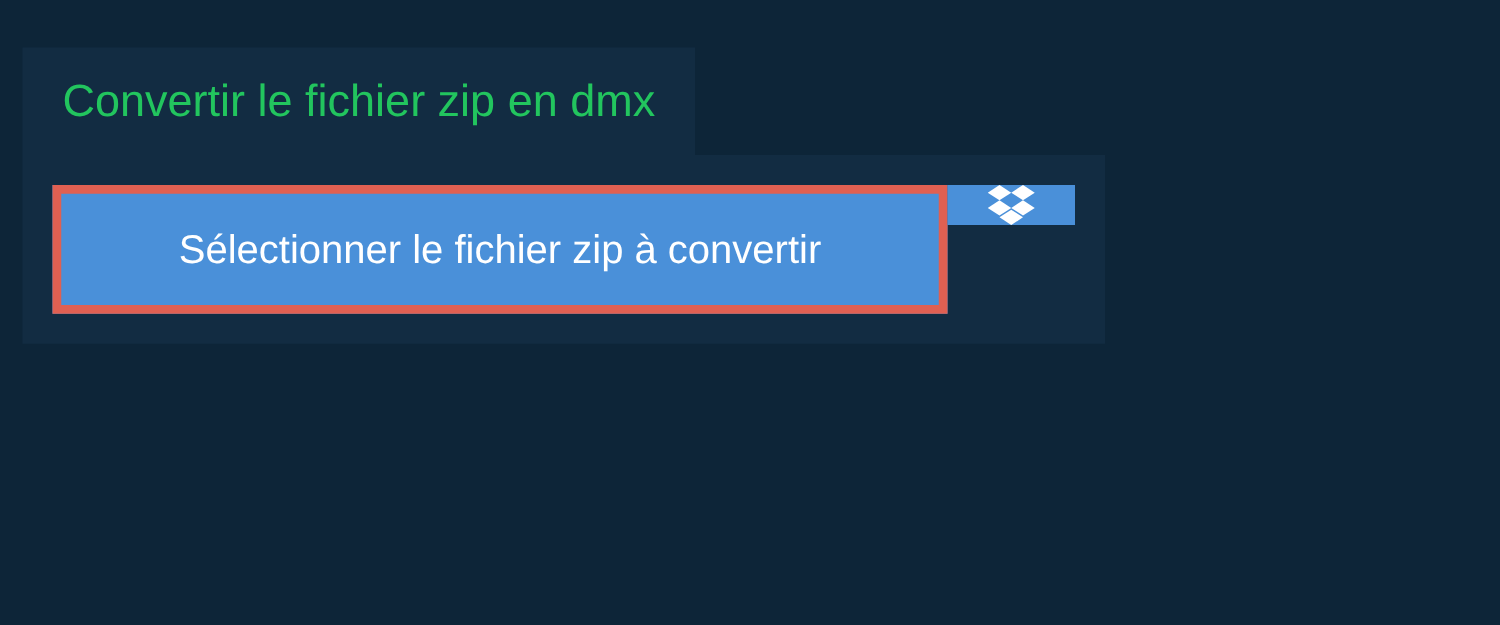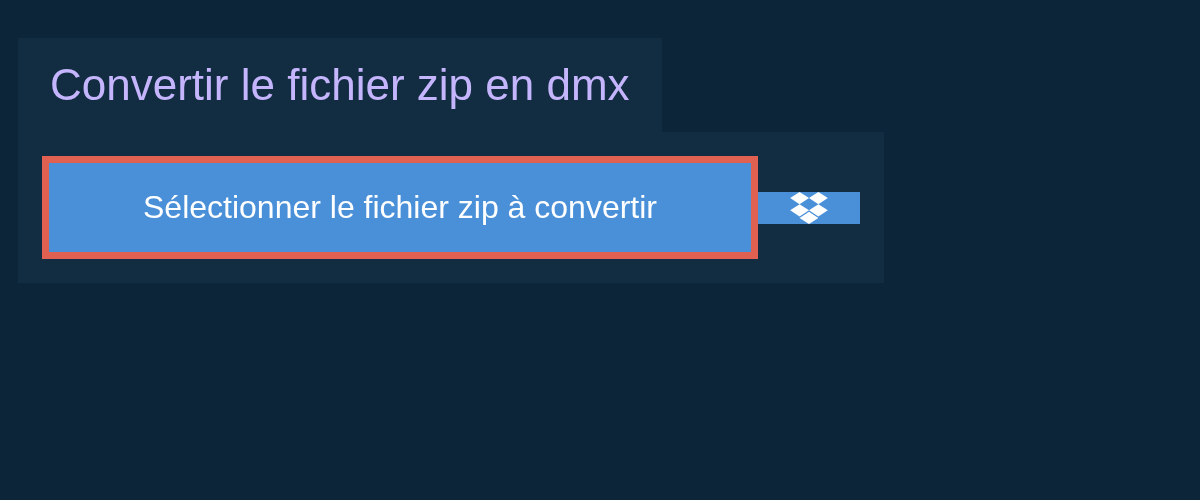--- a/index.html
+++ b/index.html
@@ -15,32 +15,32 @@
       overflow: hidden;
     }
     .title-bar {
       background-color: #122c42;
       display: inline-block;
       padding: 22px 32px;
       margin-left: 18px;
       margin-top: 38px;
     }
     .title-text {
-      color: #c4b5fd;
-      font-size: 44px;
+      color: #22c55e;
+      font-size: 36px;
       font-weight: 400;
     }
     .button-panel {
       background-color: #122c42;
       margin-left: 18px;
       margin-top: 0;
       padding: 24px;
       width: 866px;
       display: flex;
-      align-items: center;
+      align-items: flex-start;
     }
     .select-button {
       flex: 1;
       background-color: #4a90d9;
       border: 7px solid #e06052;
       color: #ffffff;
       font-size: 32px;
       font-weight: 400;
       padding: 26px 20px;
       text-align: center;

